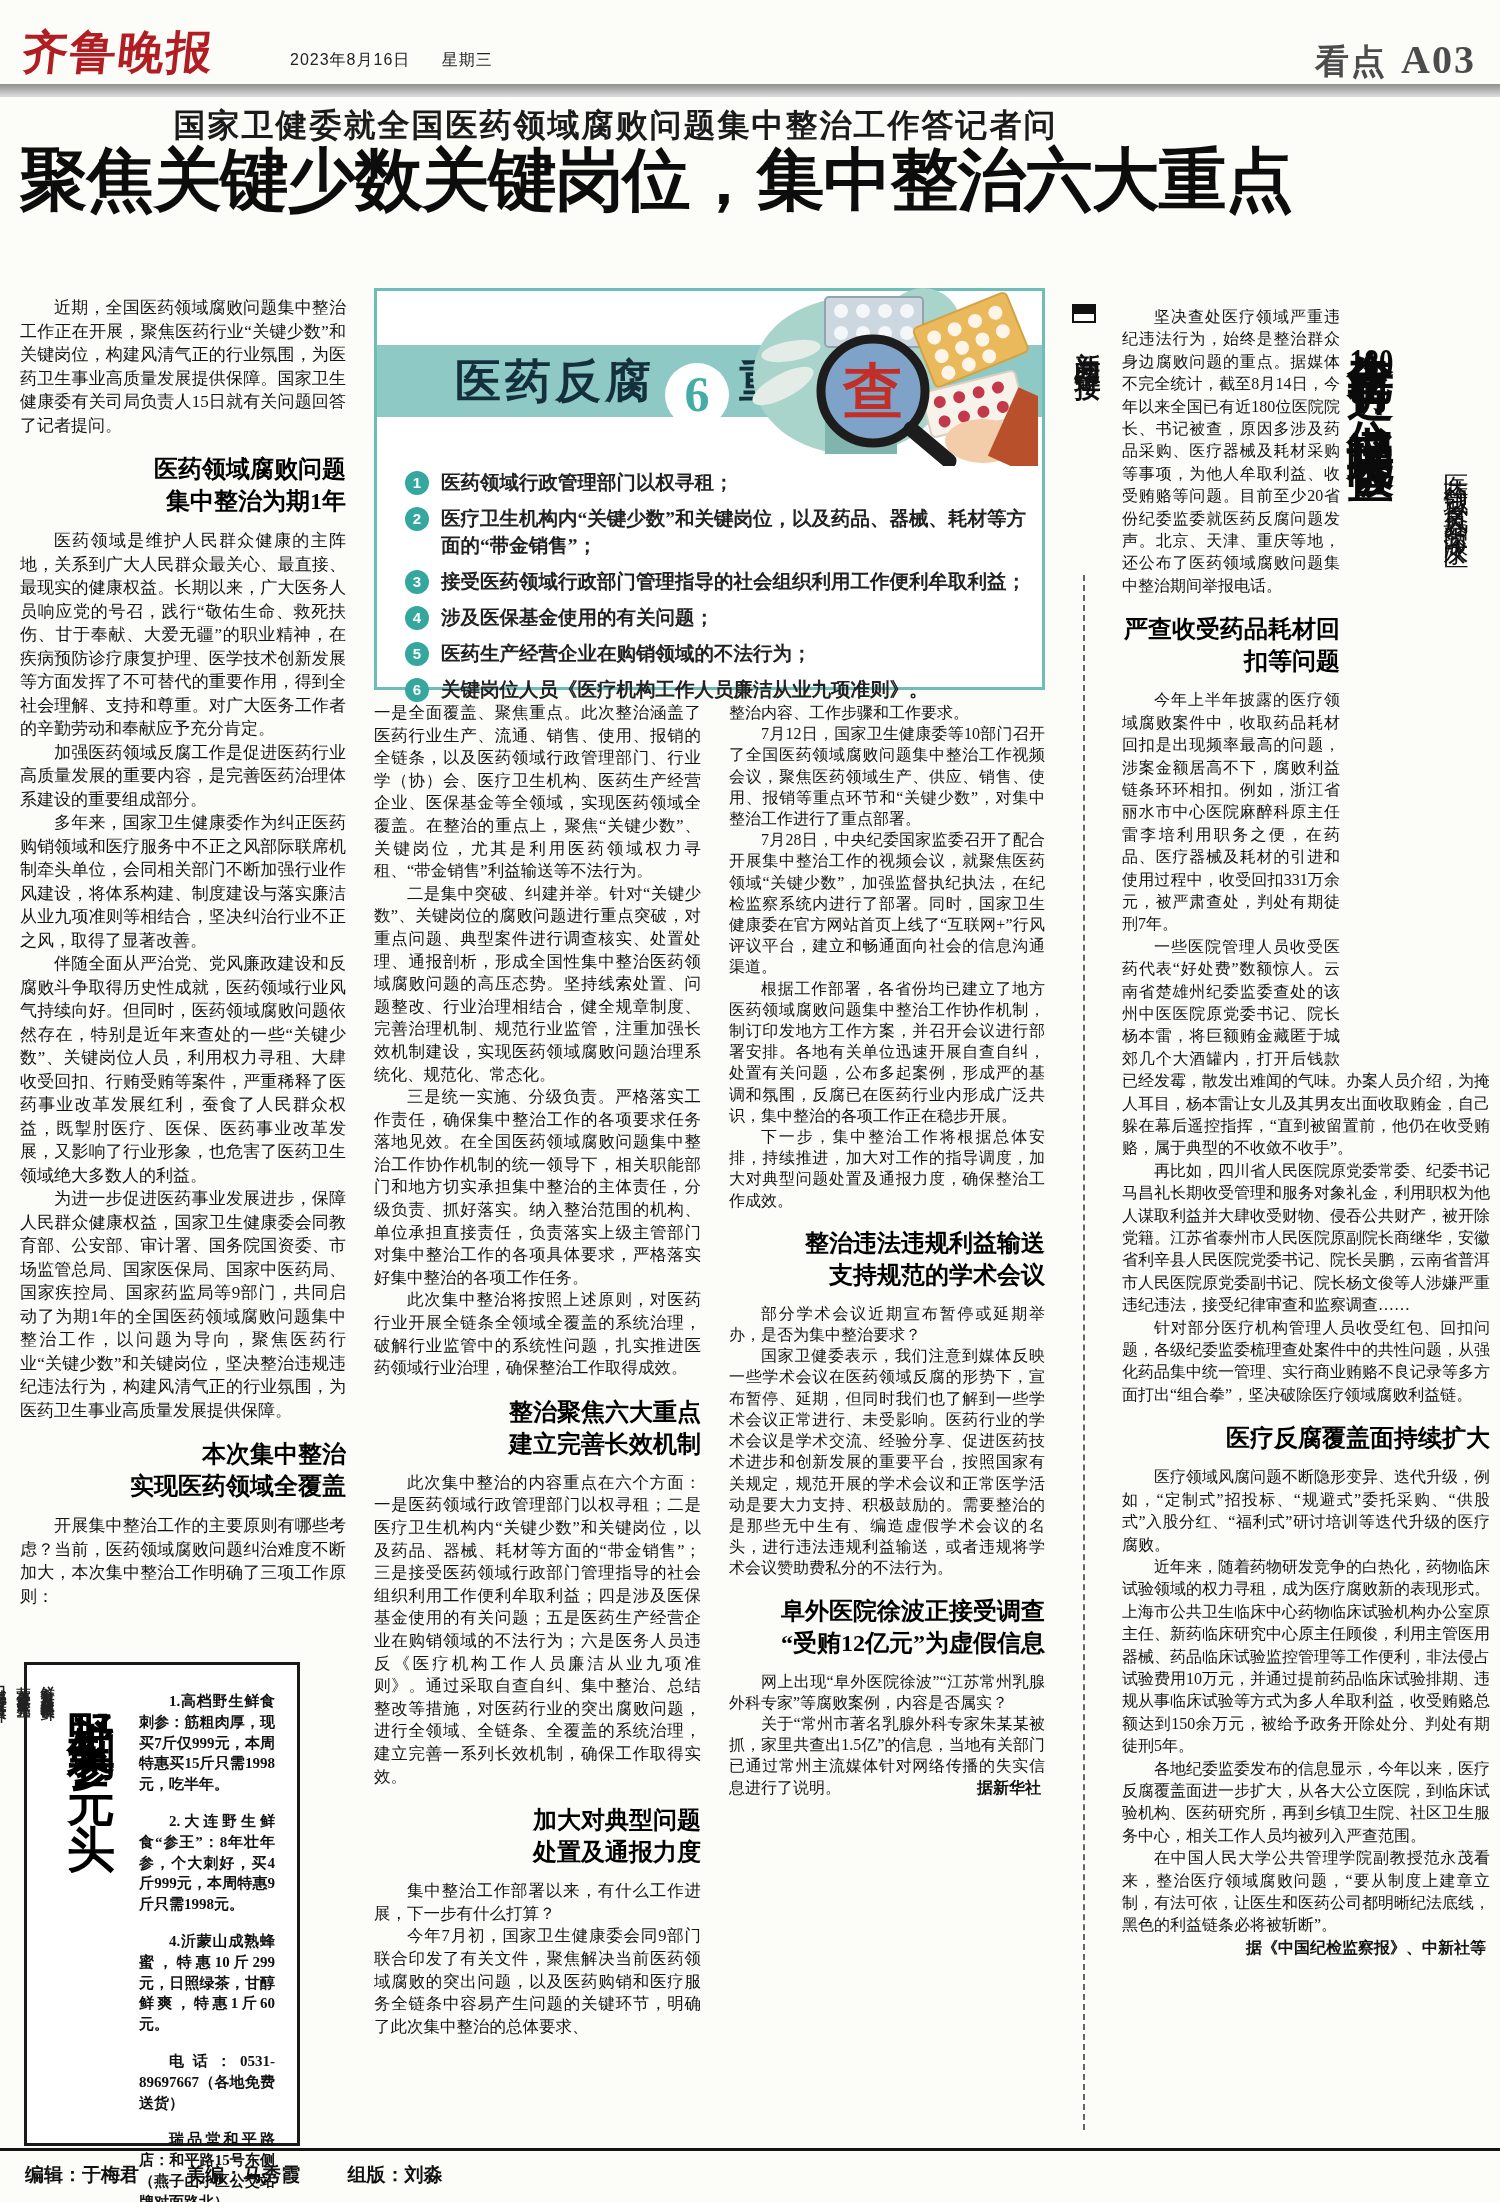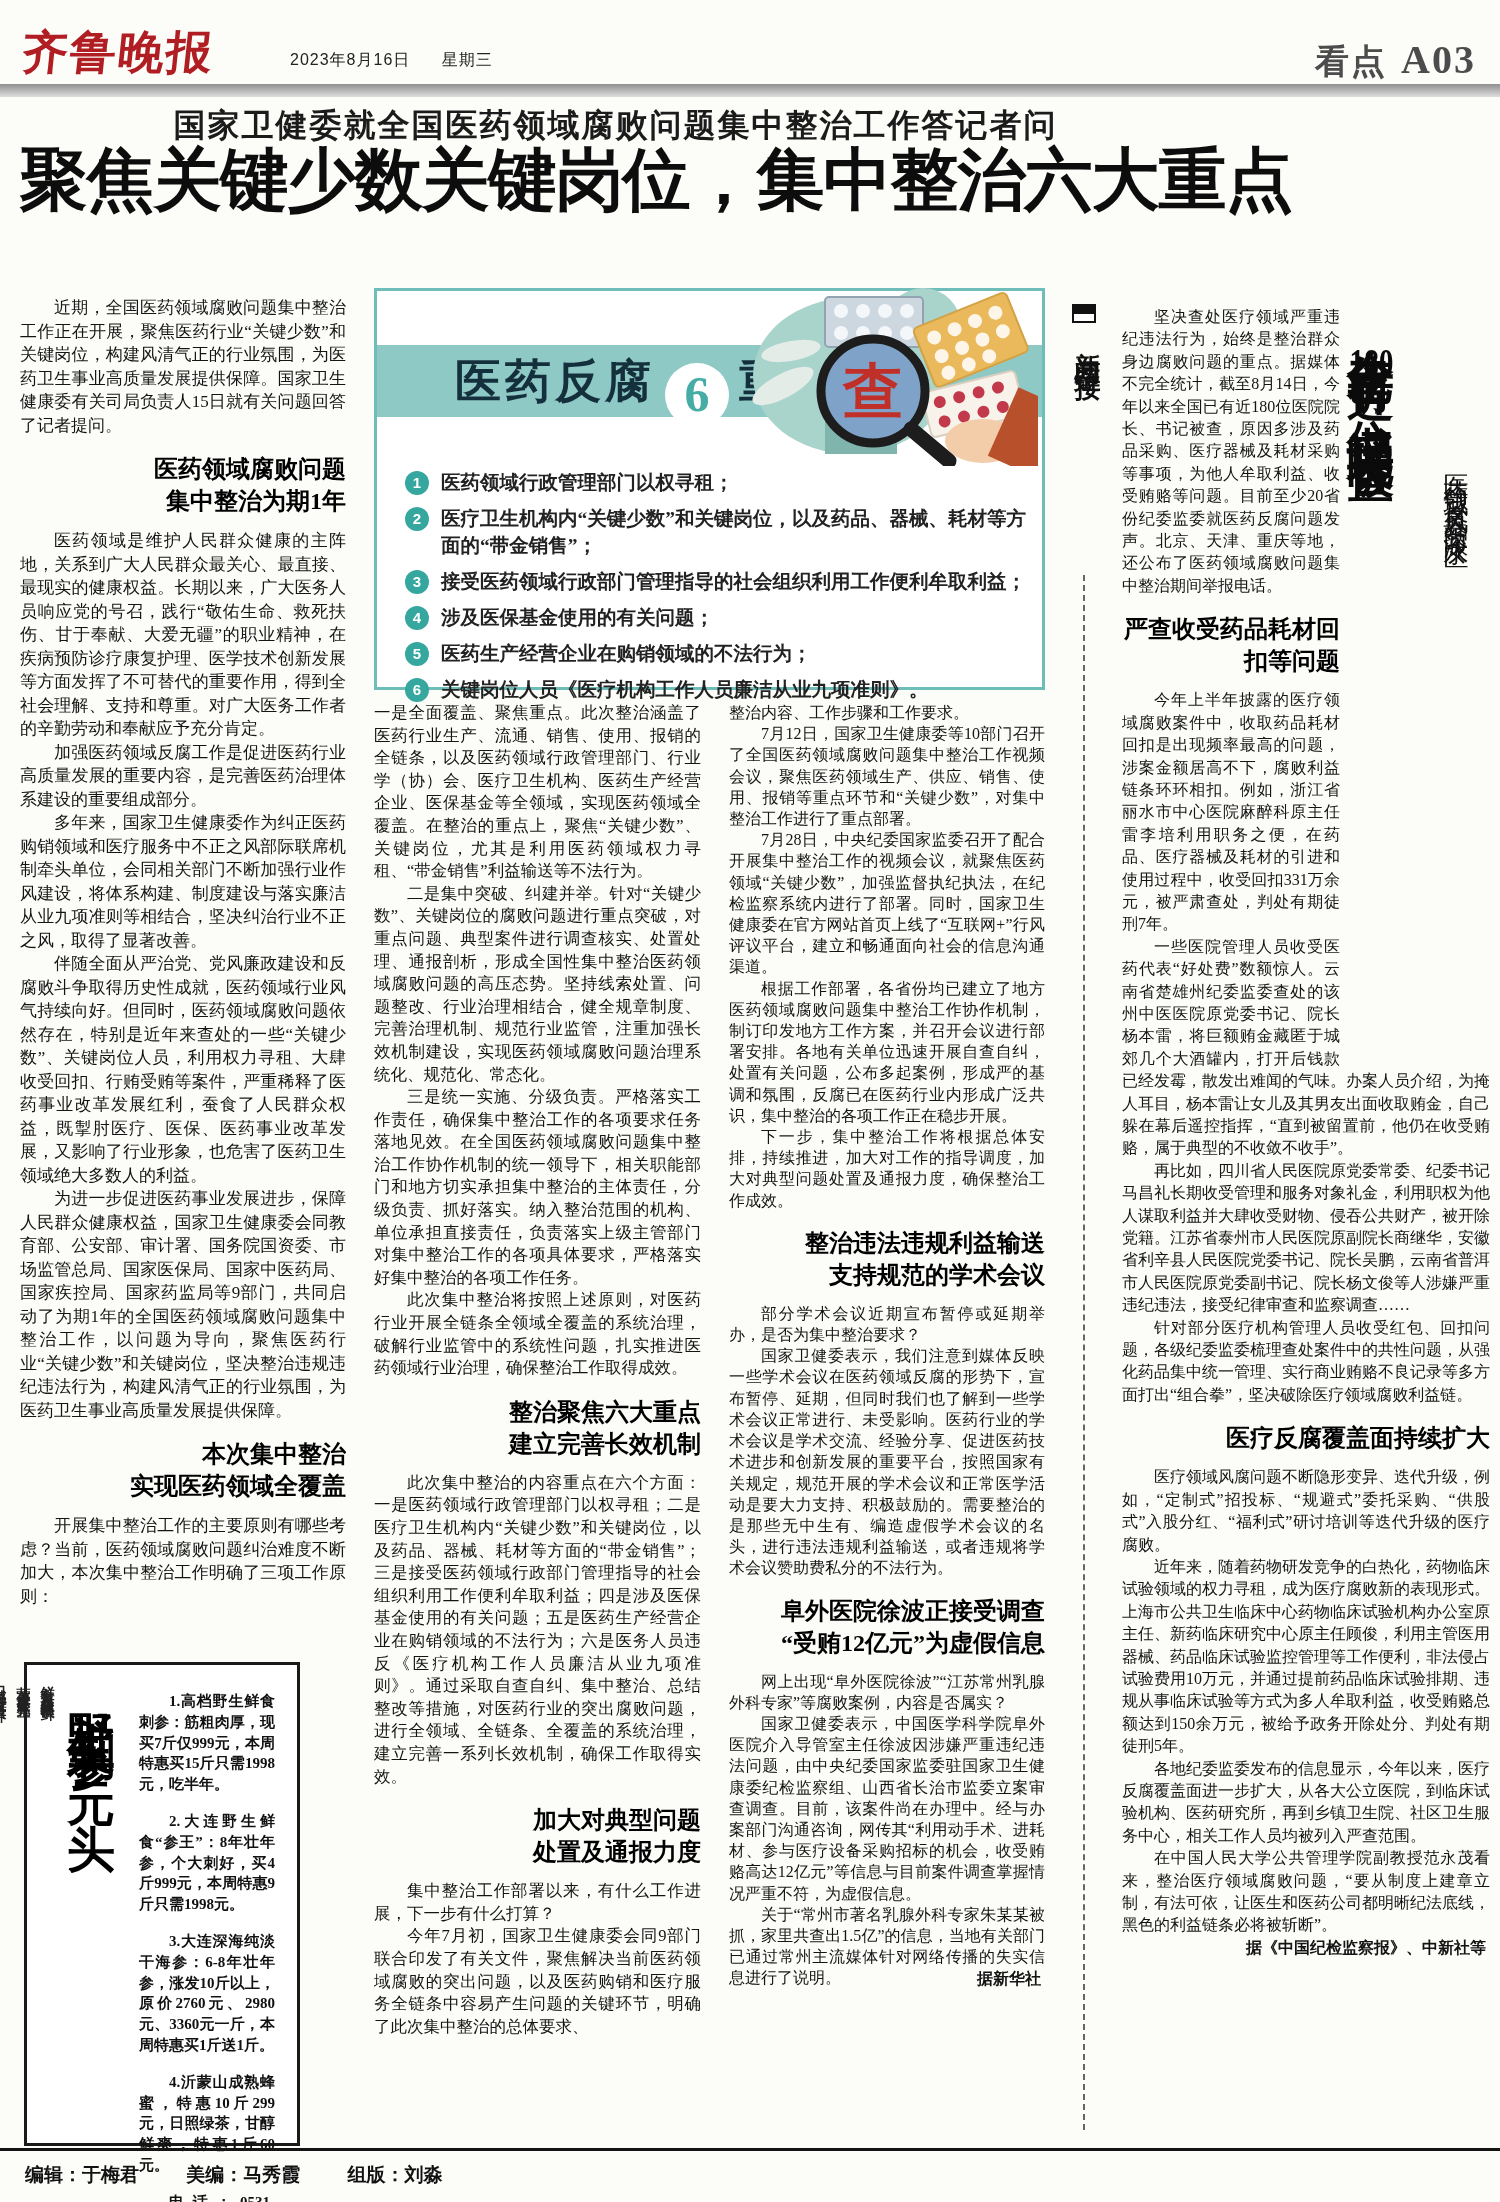--- a/index.html
+++ b/index.html
@@ -228,21 +228,20 @@
     <div>整治违法违规利益输送</div>
     <div>支持规范的学术会议</div>
   </div>
   <p>部分学术会议近期宣布暂停或延期举办，是否为集中整治要求？</p>
   <p>国家卫健委表示，我们注意到媒体反映一些学术会议在医药领域反腐的形势下，宣布暂停、延期，但同时我们也了解到一些学术会议正常进行、未受影响。医药行业的学术会议是学术交流、经验分享、促进医药技术进步和创新发展的重要平台，按照国家有关规定，规范开展的学术会议和正常医学活动是要大力支持、积极鼓励的。需要整治的是那些无中生有、编造虚假学术会议的名头，进行违法违规利益输送，或者违规将学术会议赞助费私分的不法行为。</p>
   <div class="sec-head">
     <div>阜外医院徐波正接受调查</div>
     <div>“受贿12亿元”为虚假信息</div>
   </div>
   <p>网上出现“阜外医院徐波”“江苏常州乳腺外科专家”等腐败案例，内容是否属实？</p>
-  <p>国家卫健委表示，中国医学科学院阜外医院介入导管室主任徐波因涉嫌严重违纪违法问题，由中央纪委国家监委驻国家卫生健康委纪检监察组、山西省长治市监委立案审查调查。目前，该案件尚在办理中。经与办案部门沟通咨询，网传其“利用动手术、进耗材、参与医疗设备采购招标的机会，收受贿赂高达12亿元”等信息与目前案件调查掌握情况严重不符，为虚假信息。</p>
   <p>关于“常州市著名乳腺外科专家朱某某被抓，家里共查出1.5亿”的信息，当地有关部门已通过常州主流媒体针对网络传播的失实信息进行了说明。</p>
   <div class="attr-line pull-up">据新华社</div>
 </div>
 
 <div class="abs nl-tab">
   <div class="nl-icon"></div>
   <div class="nl-text">新闻链接</div>
 </div>
 <div class="abs nl-dash"></div>
 
@@ -270,21 +269,20 @@
 <div class="abs adbox">
   <div class="ad-side">
     <span>鲜食海参极速锁鲜</span>
     <span>营养保存更完整</span>
     <span>口感更好更有营养</span>
   </div>
   <div class="ad-big">野生刺参7元1头</div>
   <div class="ad-text">
     <p>1.高档野生鲜食刺参：筋粗肉厚，现买7斤仅999元，本周特惠买15斤只需1998元，吃半年。</p>
     <p>2.大连野生鲜食“参王”：8年壮年参，个大刺好，买4斤999元，本周特惠9斤只需1998元。</p>
-    <p>3.大连深海纯淡干海参：6-8年壮年参，涨发10斤以上，原价2760元、2980元、3360元一斤，本周特惠买1斤送1斤。</p>
     <p>4.沂蒙山成熟蜂蜜，特惠10斤299元，日照绿茶，甘醇鲜爽，特惠1斤60元。</p>
     <p>电话：0531-89697667（各地免费送货）</p>
     <p>瑞品堂和平路店：和平路15号东侧（燕子山小区公交站牌对面路北）</p>
     <p>制锦市店：制锦市街31号（五龙潭公园西门北200米）</p>
   </div>
 </div>
 
 <div class="abs footrule"></div>
 <div class="abs credits">
   <span>编辑：于梅君</span>

